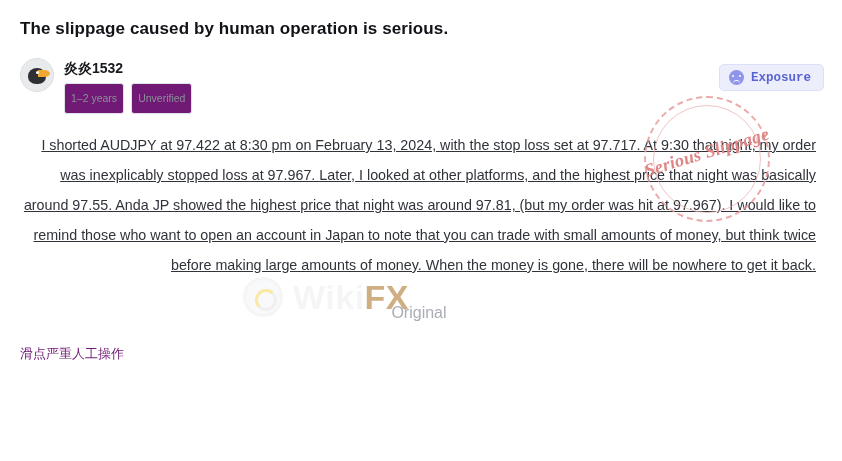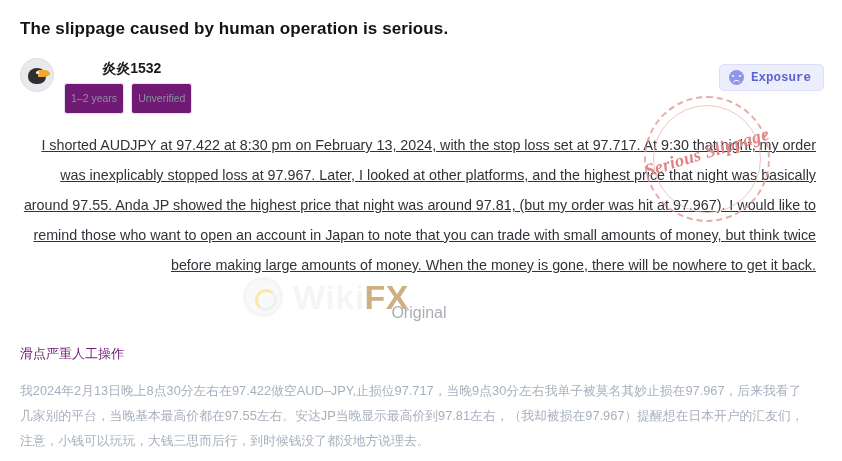--- a/index.html
+++ b/index.html
@@ -76,21 +76,20 @@
     background: #ffffff;
     border-radius: 50%;
   }
   .author-meta { display: flex; flex-direction: column; }
   .author-name {
     font-size: 14px;
     font-weight: bold;
     color: #16181c;
     line-height: 18px;
     margin-top: 1px;
-    text-align: center;
   }
   .tag-row { display: flex; margin-top: 6px; }
   .tag {
     font-size: 10.5px;
     color: #8a8f99;
     border: 1px solid #dfe2e6;
     border-radius: 3px;
     padding: 8px 6px;
     margin-right: 7px;
     line-height: 13px;
@@ -281,21 +280,20 @@
       <span>Exposure</span>
     </div>
   </div>
 
   <div class="body-text">I shorted AUDJPY at 97.422 at 8:30 pm on February 13, 2024, with the stop loss set at 97.717. At 9:30 that night, my order was inexplicably stopped loss at 97.967. Later, I looked at other platforms, and the highest price that night was basically around 97.55. Anda JP showed the highest price that night was around 97.81, (but my order was hit at 97.967). I would like to remind those who want to open an account in Japan to note that you can trade with small amounts of money, but think twice before making large amounts of money. When the money is gone, there will be nowhere to get it back.</div>
 
   <div class="original-label">Original</div>
 
   <div class="cn-section">
     <div class="cn-title">滑点严重人工操作</div>
-    <div class="cn-body">我2024年2月13日晚上8点30分左右在97.422做空AUD–JPY,止损位97.717，当晚9点30分左右我单子被莫名其妙止损在97.967，后来我看了几家别的平台，当晚基本最高价都在97.55左右。安达JP当晚显示最高价到97.81左右，（我却被损在97.967）提醒想在日本开户的汇友们，注意，小钱可以玩玩，大钱三思而后行，到时候钱没了都没地方说理去。</div>
   </div>
 
   <div class="watermark">
     <div class="wm-logo"></div>
     <div class="wm-text"><span>Wiki</span><span class="wm-fx">FX</span></div>
   </div>
 
   <div class="stamp">
     <div class="stamp-ring"></div>
     <div class="stamp-ring2"></div>

